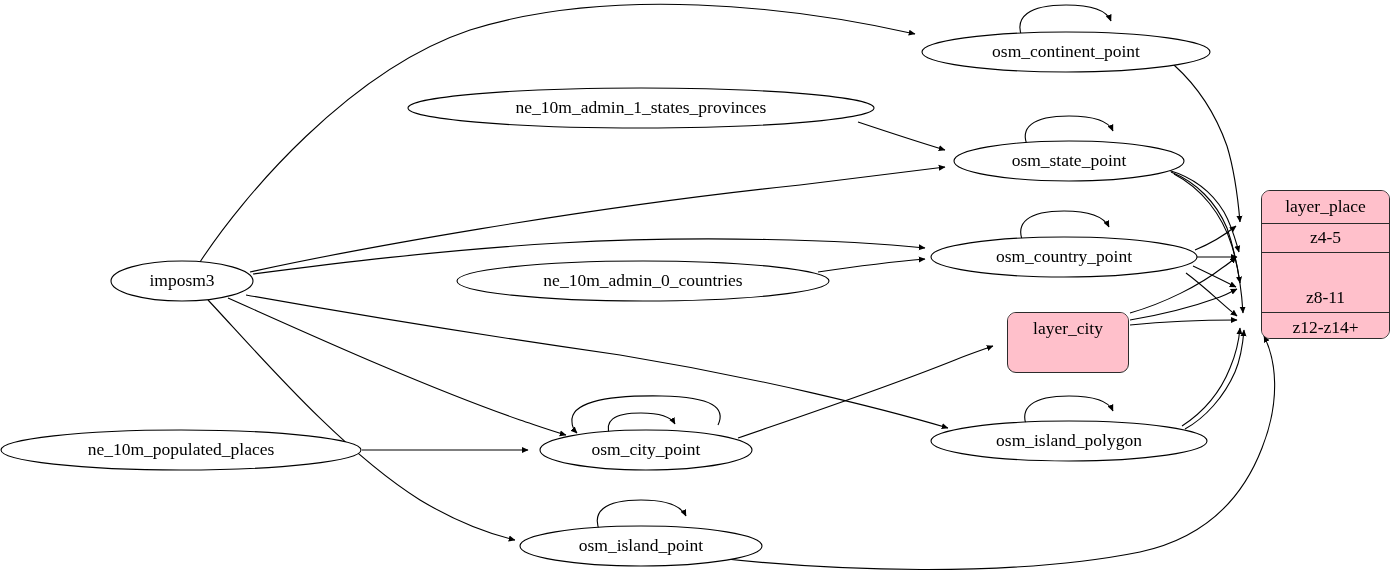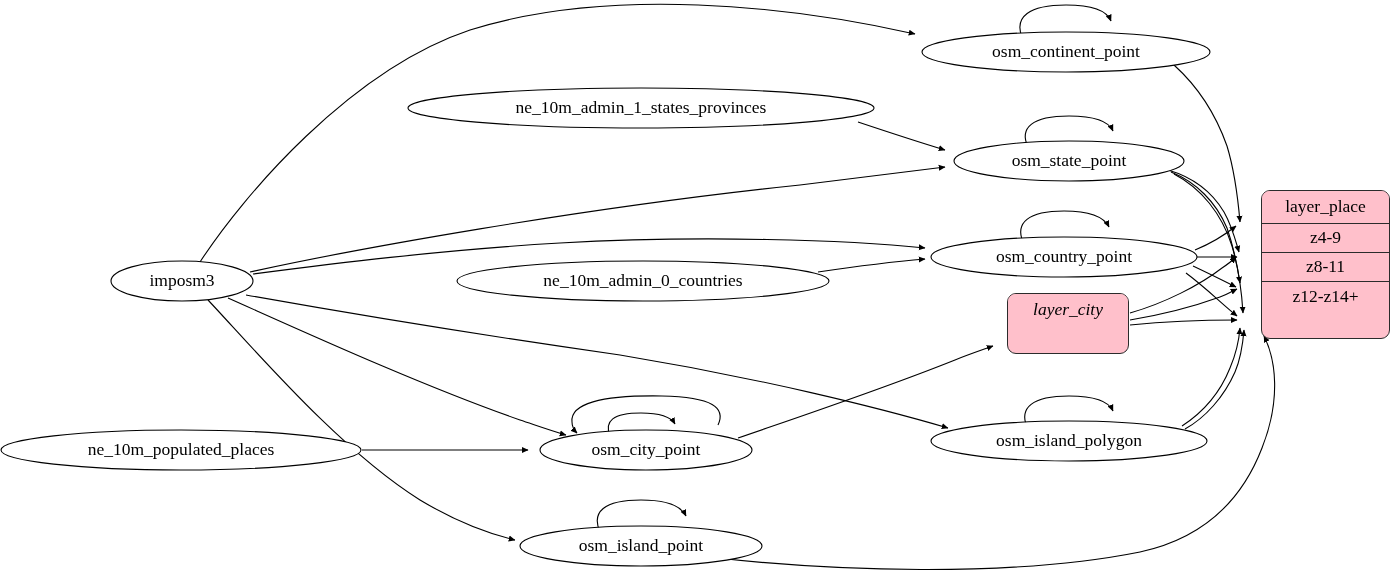--- a/index.html
+++ b/index.html
@@ -225,22 +225,22 @@
     </g>
 
     <g>
       <ellipse class="node-ellipse" cx="1069" cy="441" rx="138" ry="20"></ellipse>
       <text class="node-label" x="1069" y="442">osm_island_polygon</text>
     </g>
   </svg>
 
   <div class="record-box" style="left:1261px; top:190px; width:129px; height:149px;">
     <div class="record-row" style="height:33px;">layer_place</div>
-    <div class="record-row" style="height:29px;">z4-9</div>
-    <div class="record-row" style="height:29px;">z8-11</div>
+    <div class="record-row" style="height:29px;">z4-5</div>
+    <div class="record-row" style="height:29px;margin-top:31px;">z8-11</div>
     <div class="record-row" style="height:29px;">z12-z14+</div>
   </div>
 
-  <div class="record-box" style="left:1007px; top:293px; width:122px; height:61px;font-style:italic;">
+  <div class="record-box" style="left:1007px; top:312px; width:122px; height:61px;">
     <div class="record-row" style="height:31px;">layer_city</div>
   </div>
 
 </div>
 
 </body></html>

